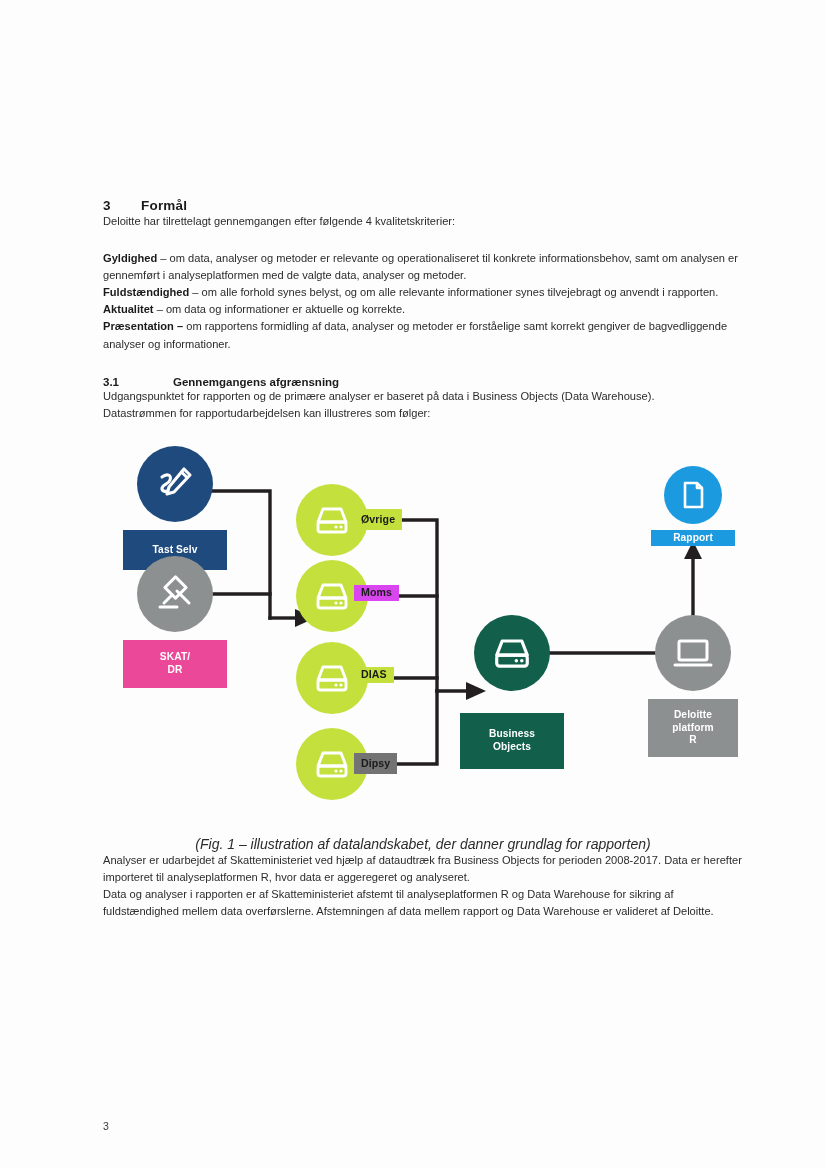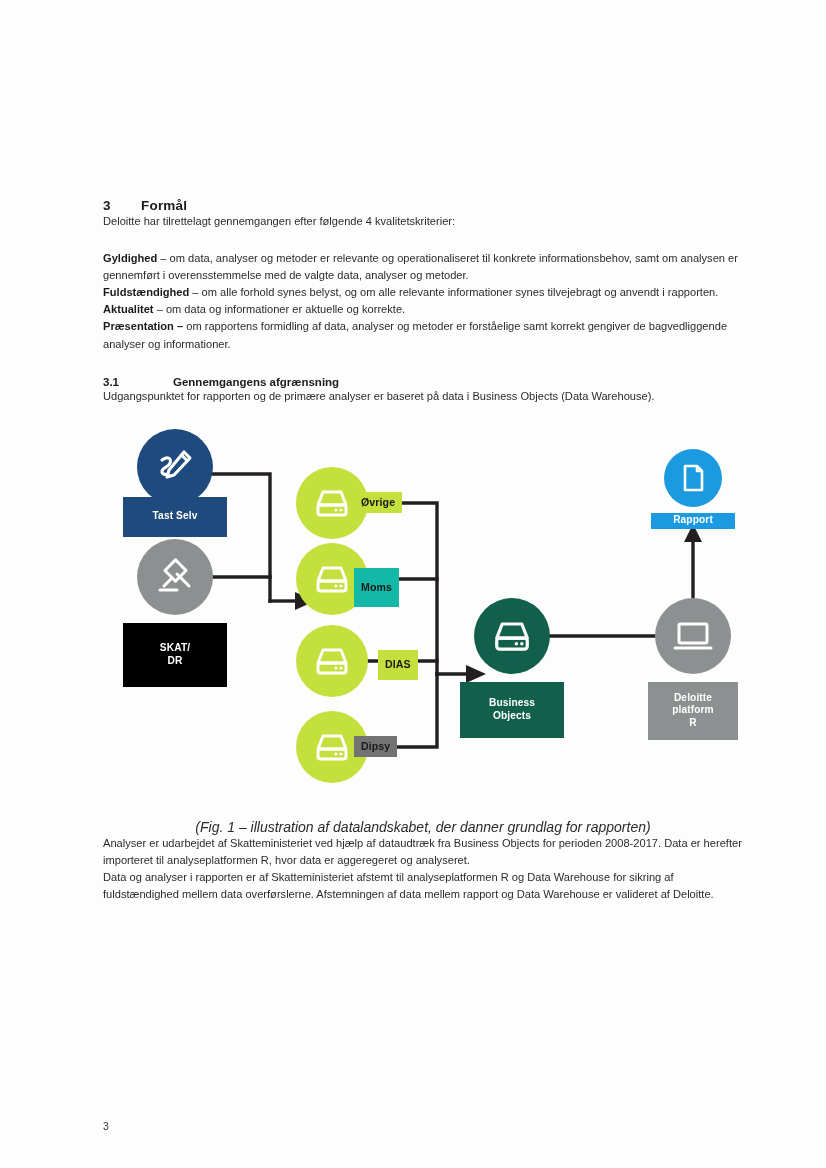--- a/index.html
+++ b/index.html
@@ -135,39 +135,40 @@
 
     <h1 class="h1">
       <span class="num">3</span>
       <span>Formål</span>
     </h1>
 
     <p class="body gap-lg">Deloitte har tilrettelagt gennemgangen efter følgende 4 kvalitetskriterier:</p>
 
     <div class="crit-block">
       <p class="body">
-        <b class="lead">Gyldighed</b><span> – om data, analyser og metoder er relevante og operationaliseret til konkrete informationsbehov, samt om analysen er gennemført i overensstemmelse med de valgte data, analyser og metoder.</span>
+        <b class="lead">Gyldighed</b><span> – om data, analyser og metoder er relevante og operationaliseret til konkrete informationsbehov, samt om analysen er gennemført i analyseplatformen med de valgte data, analyser og metoder.</span>
       </p>
       <p class="body">
         <b class="lead">Fuldstændighed</b><span> – om alle forhold synes belyst, og om alle relevante informationer synes tilvejebragt og anvendt i rapporten.</span>
       </p>
       <p class="body">
         <b class="lead">Aktualitet</b><span> – om data og informationer er aktuelle og korrekte.</span>
       </p>
       <p class="body">
         <b class="lead">Præsentation –</b><span> om rapportens formidling af data, analyser og metoder er forståelige samt korrekt gengiver de bagvedliggende analyser og informationer.</span>
       </p>
     </div>
 
     <h2 class="h2">
       <span class="num">3.1</span>
       <span>Gennemgangens afgrænsning</span>
     </h2>
 
     <p class="body gap-md">Udgangspunktet for rapporten og de primære analyser er baseret på data i Business Objects (Data Warehouse).</p>
+    <p class="body gap-lg">Datastrømmen for rapportudarbejdelsen kan illustreres som følger:</p>
 
     <div class="figure">
 
       <svg class="conn" width="640" height="386" viewBox="0 0 640 386" style="left:0; top:0;">
         <g fill="none" stroke="#231f20" stroke-width="3.4" stroke-linecap="square">
 
           <path d="M 108 45 L 167 45 L 167 172"></path>
 
           <path d="M 108 148 L 167 148"></path>
 
@@ -193,35 +194,35 @@
 
       <div class="circle" style="left:34px; top:0px; width:76px; height:76px; background:#1f4a7d;">
         <svg width="44" height="44" viewBox="0 0 44 44">
           <g fill="none" stroke="#ffffff" stroke-width="3.1" stroke-linecap="round" stroke-linejoin="round">
             <path d="M9 15 C 14 11, 19 13, 17 18 C 15 23, 10 22, 9 26 C 8.5 29, 12 30, 15 29"></path>
             <path d="M31 7 L 37 13 L 21 30 L 14 32 L 16 25 Z"></path>
             <path d="M28.5 10 L 34 15.5"></path>
           </g>
         </svg>
       </div>
-      <div class="chip" style="left:20px; top:68px; width:104px; height:40px; background:#1f4a7d;">
+      <div class="chip" style="left:20px; top:84px; width:104px; height:40px; background:#1f4a7d;">
         <span>Tast Selv</span>
       </div>
 
       <div class="circle" style="left:34px; top:110px; width:76px; height:76px; background:#8d9091;">
         <svg width="46" height="46" viewBox="0 0 46 46">
           <g fill="none" stroke="#ffffff" stroke-width="3" stroke-linecap="round" stroke-linejoin="round">
             <rect x="16" y="9" width="15" height="15" transform="rotate(45 23.5 16.5)"></rect>
             <path d="M25 20 L 37 32"></path>
             <path d="M20 24 L 12 32"></path>
             <path d="M8 36 L 25 36"></path>
           </g>
         </svg>
       </div>
-      <div class="chip" style="left:20px; top:194px; width:104px; height:64px; background:#000000; flex-direction:column;">
+      <div class="chip" style="left:20px; top:194px; width:104px; height:48px; background:#ec4899; flex-direction:column;">
         <span>SKAT/</span>
         <span>DR</span>
       </div>
 
       <div class="circle" style="left:193px; top:38px; width:72px; height:72px; background:#c4e03c;">
         <svg width="44" height="44" viewBox="0 0 44 44">
           <g fill="none" stroke="#ffffff" stroke-width="2.9" stroke-linejoin="round">
             <path d="M13 11 L 31 11 L 36 24 L 8 24 Z"></path>
             <rect x="8" y="24" width="28" height="10" rx="2.5"></rect>
             <circle cx="26" cy="29" r="1.6" fill="#ffffff" stroke="none"></circle>
@@ -236,35 +237,35 @@
       <div class="circle" style="left:193px; top:114px; width:72px; height:72px; background:#c4e03c;">
         <svg width="44" height="44" viewBox="0 0 44 44">
           <g fill="none" stroke="#ffffff" stroke-width="2.9" stroke-linejoin="round">
             <path d="M13 11 L 31 11 L 36 24 L 8 24 Z"></path>
             <rect x="8" y="24" width="28" height="10" rx="2.5"></rect>
             <circle cx="26" cy="29" r="1.6" fill="#ffffff" stroke="none"></circle>
             <circle cx="31" cy="29" r="1.6" fill="#ffffff" stroke="none"></circle>
           </g>
         </svg>
       </div>
-      <div class="tag" style="left:251px; top:139px; height:39px; background:#14b8a6;">
+      <div class="tag" style="left:251px; top:139px; height:16px; background:#d946ef;">
         <span>Moms</span>
       </div>
 
       <div class="circle" style="left:193px; top:196px; width:72px; height:72px; background:#c4e03c;">
         <svg width="44" height="44" viewBox="0 0 44 44">
           <g fill="none" stroke="#ffffff" stroke-width="2.9" stroke-linejoin="round">
             <path d="M13 11 L 31 11 L 36 24 L 8 24 Z"></path>
             <rect x="8" y="24" width="28" height="10" rx="2.5"></rect>
             <circle cx="26" cy="29" r="1.6" fill="#ffffff" stroke="none"></circle>
             <circle cx="31" cy="29" r="1.6" fill="#ffffff" stroke="none"></circle>
           </g>
         </svg>
       </div>
-      <div class="tag" style="left:251px; top:221px; height:30px; background:#c4e03c;margin-left:24px;">
+      <div class="tag" style="left:251px; top:221px; height:16px; background:#c4e03c;">
         <span>DIAS</span>
       </div>
 
       <div class="circle" style="left:193px; top:282px; width:72px; height:72px; background:#c4e03c;">
         <svg width="44" height="44" viewBox="0 0 44 44">
           <g fill="none" stroke="#ffffff" stroke-width="2.9" stroke-linejoin="round">
             <path d="M13 11 L 31 11 L 36 24 L 8 24 Z"></path>
             <rect x="8" y="24" width="28" height="10" rx="2.5"></rect>
             <circle cx="26" cy="29" r="1.6" fill="#ffffff" stroke="none"></circle>
             <circle cx="31" cy="29" r="1.6" fill="#ffffff" stroke="none"></circle>
@@ -278,21 +279,21 @@
       <div class="circle" style="left:371px; top:169px; width:76px; height:76px; background:#12604b;">
         <svg width="48" height="48" viewBox="0 0 44 44">
           <g fill="none" stroke="#ffffff" stroke-width="2.9" stroke-linejoin="round">
             <path d="M13 11 L 31 11 L 36 24 L 8 24 Z"></path>
             <rect x="8" y="24" width="28" height="10" rx="2.5"></rect>
             <circle cx="26" cy="29" r="1.6" fill="#ffffff" stroke="none"></circle>
             <circle cx="31" cy="29" r="1.6" fill="#ffffff" stroke="none"></circle>
           </g>
         </svg>
       </div>
-      <div class="chip" style="left:357px; top:253px; width:104px; height:56px; background:#12604b; flex-direction:column;">
+      <div class="chip" style="left:357px; top:267px; width:104px; height:56px; background:#12604b; flex-direction:column;">
         <span>Business</span>
         <span>Objects</span>
       </div>
 
       <div class="circle" style="left:552px; top:169px; width:76px; height:76px; background:#8d9091;">
         <svg width="48" height="48" viewBox="0 0 48 48">
           <g fill="none" stroke="#ffffff" stroke-width="3" stroke-linejoin="round">
             <rect x="10" y="12" width="28" height="19" rx="1.5"></rect>
             <path d="M6 36 L 42 36" stroke-linecap="round"></path>
           </g>

